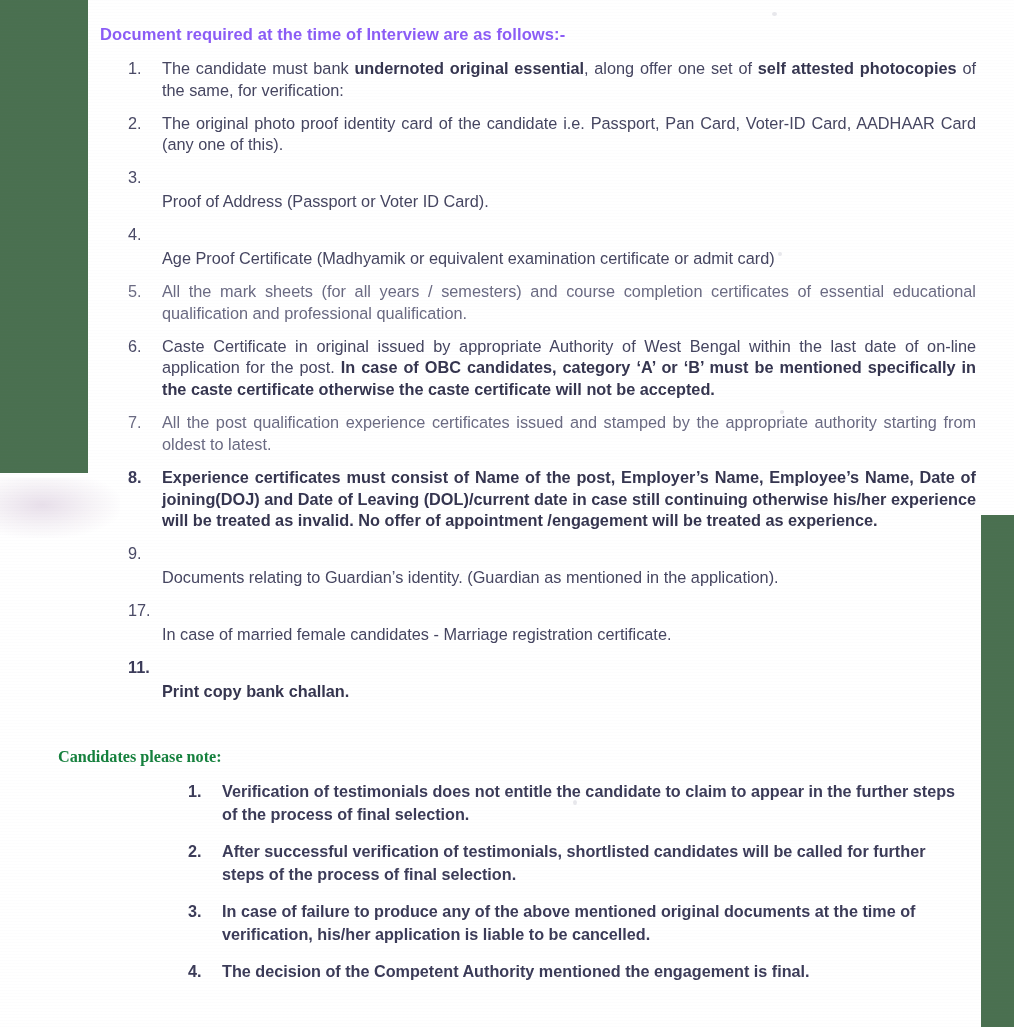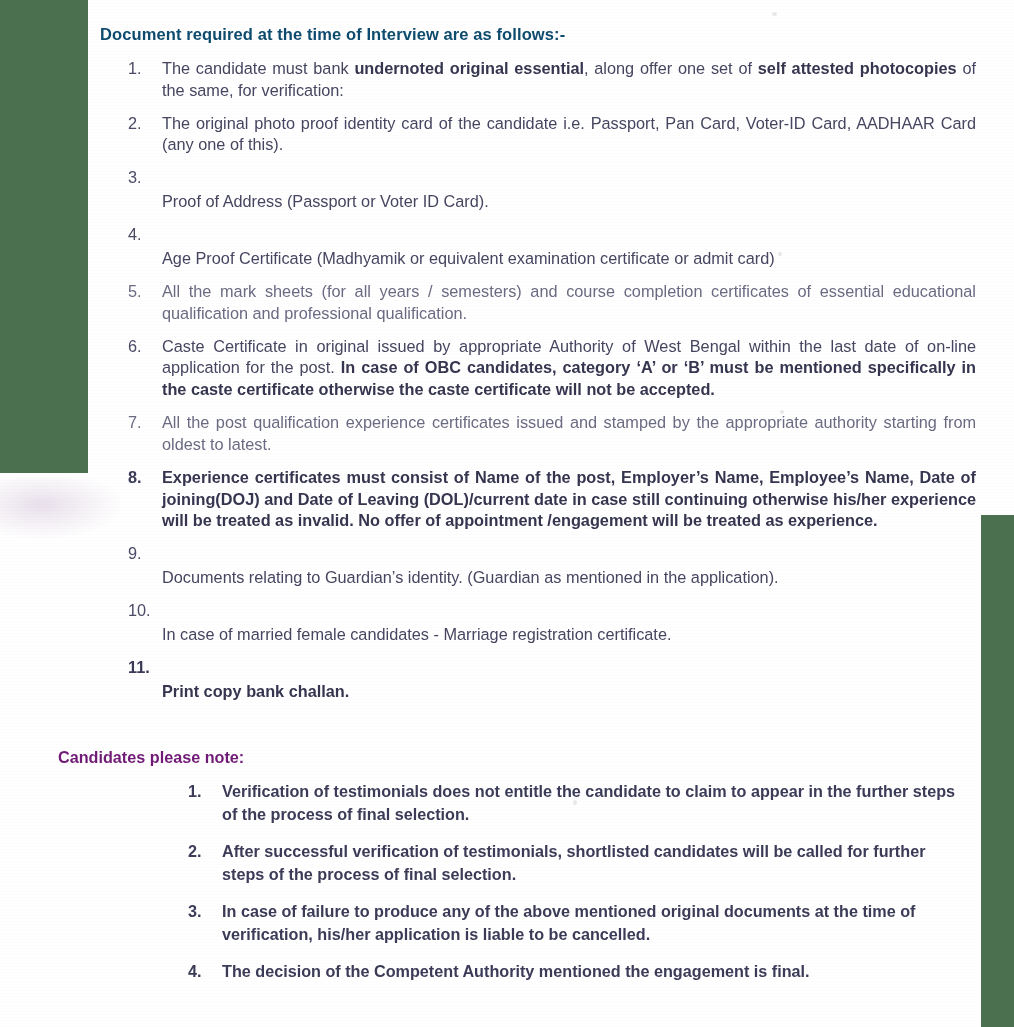--- a/index.html
+++ b/index.html
@@ -63,21 +63,21 @@
     height: 1027px;
   }
 
   .heading {
     position: absolute;
     left: 100px;
     top: 25px;
     font-size: 16.5px;
     font-weight: bold;
     letter-spacing: 0.1px;
-    color: #0c4a6e;
+    color: #8b5cf6;
   }
 
   
   #main-list {
     position: absolute;
     left: 128px;
     top: 58px;
     width: 848px;
   }
   .li {
@@ -123,21 +123,22 @@
     width: 34px;
   }
 
   
   .notes-heading {
     position: absolute;
     left: 58px;
     top: 748px;
     font-size: 16.2px;
     font-weight: bold;
-    color: #701a75;
+    color: #15803d;
+    font-family: Liberation Serif, serif;
   }
   #notes-list {
     position: absolute;
     left: 188px;
     top: 780px;
     width: 775px;
   }
   .nli {
     display: flex;
     align-items: flex-start;
@@ -214,21 +215,21 @@
         </div>
         <div class="li bold">
           <span class="marker">8.</span>
           <span class="content"><b>Experience certificates must consist of Name of the post, Employer’s Name, Employee’s Name, Date of joining(DOJ) and Date of Leaving (DOL)/current date in case still continuing otherwise his/her experience will be treated as invalid. No offer of appointment /engagement will be treated as experience.</b></span>
         </div>
         <div class="li">
           <span class="marker">9.</span>
           <span class="content nojust"><span>Documents relating to Guardian’s identity. (Guardian as mentioned in the application).</span></span>
         </div>
         <div class="li wide">
-          <span class="marker">10.</span>
+          <span class="marker">17.</span>
           <span class="content nojust"><span>In case of married female candidates - Marriage registration certificate.</span></span>
         </div>
         <div class="li bold wide">
           <span class="marker">11.</span>
           <span class="content nojust"><b>Print copy bank challan.</b></span>
         </div>
       </div>
 
     <div class="notes-heading">Candidates please note:</div>
 

